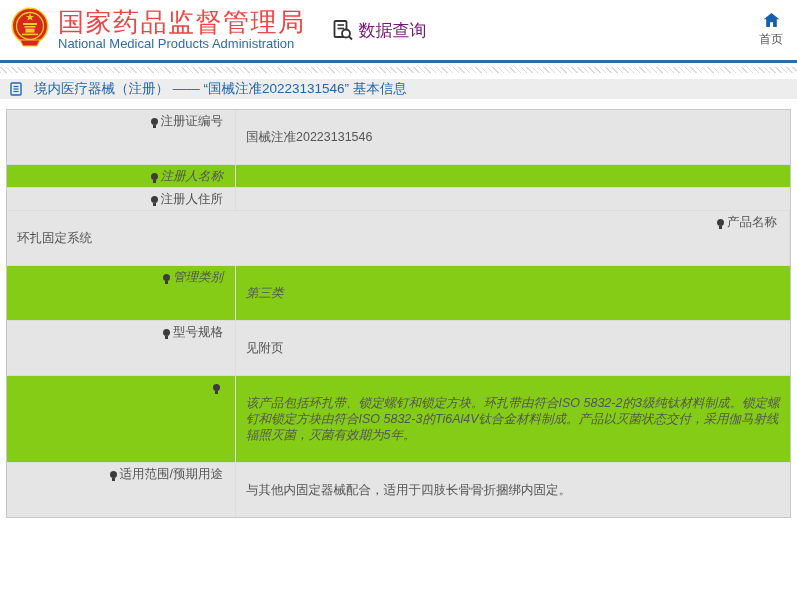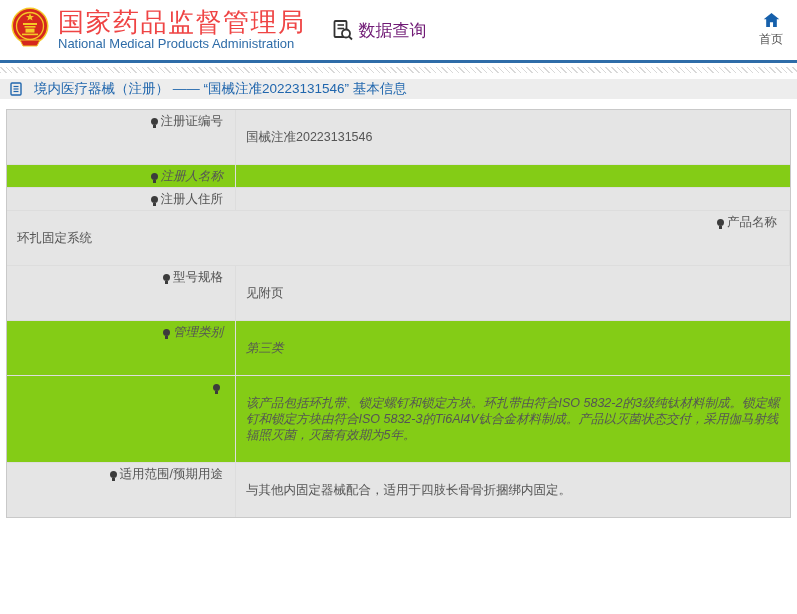--- a/index.html
+++ b/index.html
@@ -110,36 +110,36 @@
   <div class="trow">
     <div class="cell value">
       <span class="value-text">环扎固定系统</span>
       
     </div>
     <div class="cell label">
       <span class="bulb" hidden=""></span><span class="label-text">产品名称</span>
     </div>
   </div>
 
+  <div class="trow alt">
+    <div class="cell label">
+      <span class="bulb" hidden=""></span><span class="label-text">管理类别</span>
+    </div>
+    <div class="cell value">
+      <span class="value-text">第三类</span>
+      
+    </div>
+  </div>
+
   <div class="trow">
     <div class="cell label">
       <span class="bulb" hidden=""></span><span class="label-text">型号规格</span>
     </div>
     <div class="cell value">
       <span class="value-text">见附页</span>
-      
-    </div>
-  </div>
-
-  <div class="trow alt">
-    <div class="cell label">
-      <span class="bulb" hidden=""></span><span class="label-text">管理类别</span>
-    </div>
-    <div class="cell value">
-      <span class="value-text">第三类</span>
       
     </div>
   </div>
 
   <div class="trow alt">
     <div class="cell label">
       <span class="bulb" hidden=""></span>
     </div>
     <div class="cell value">
       <span class="value-text">该产品包括环扎带、锁定螺钉和锁定方块。环扎带由符合ISO 5832-2的3级纯钛材料制成。锁定螺钉和锁定方块由符合ISO 5832-3的Ti6Al4V钛合金材料制成。产品以灭菌状态交付，采用伽马射线辐照灭菌，灭菌有效期为5年。</span>

